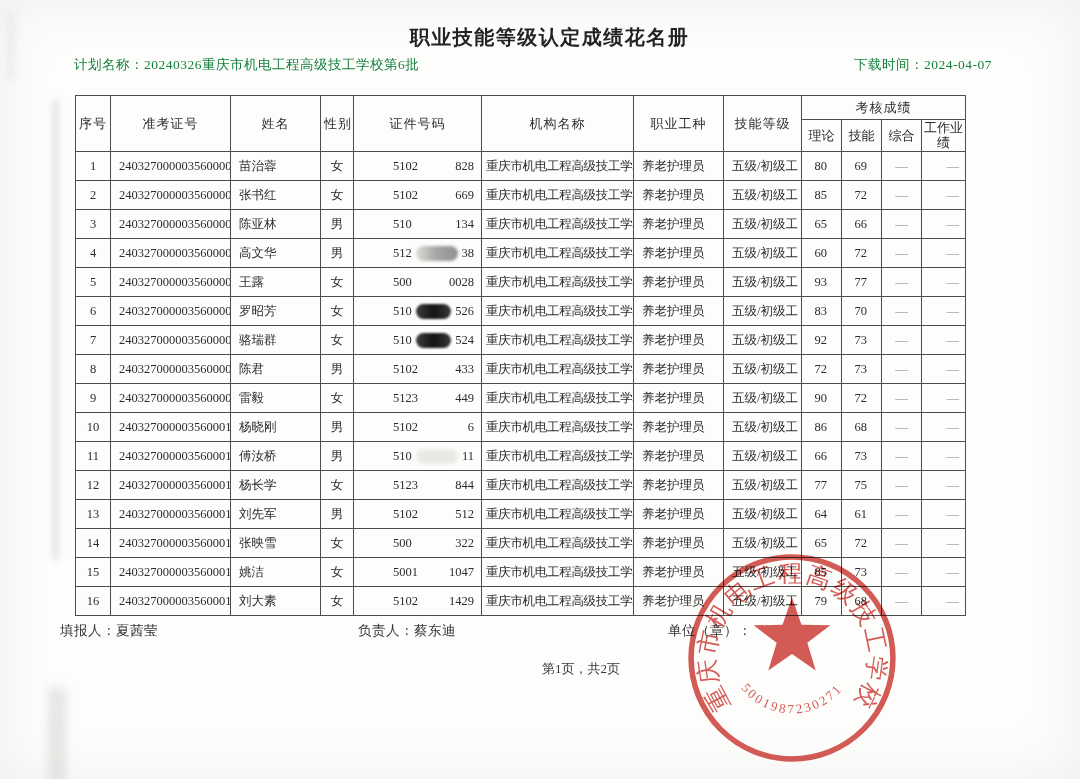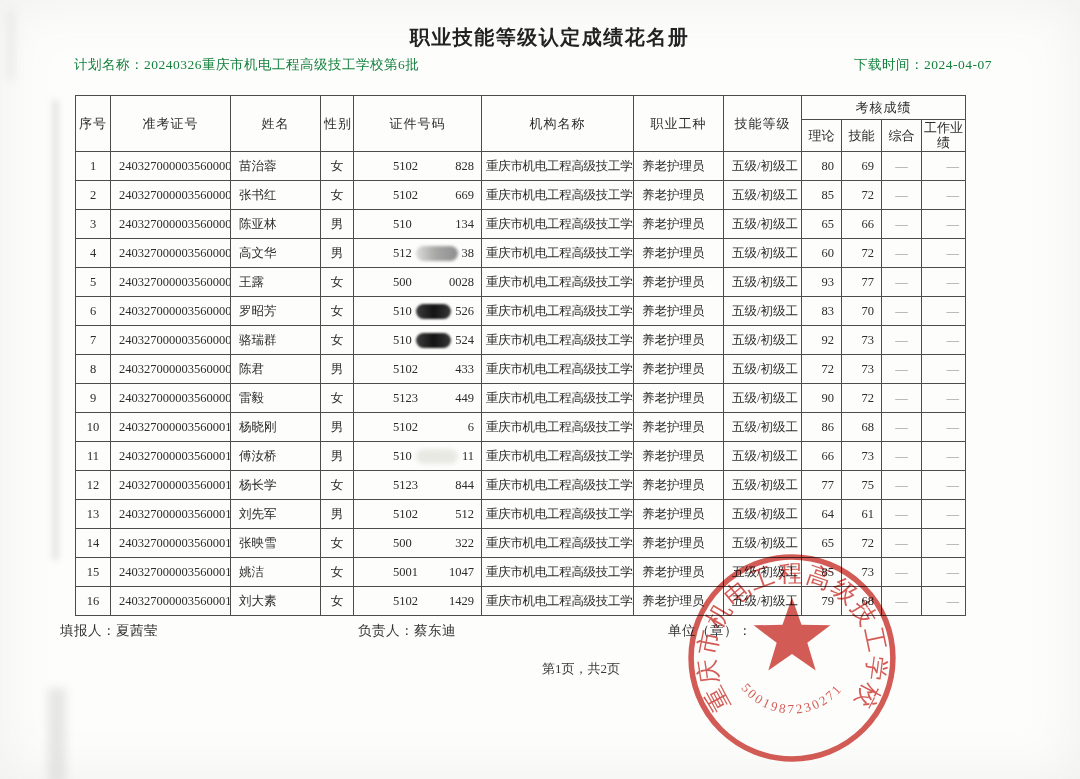--- a/index.html
+++ b/index.html
@@ -32,21 +32,21 @@
   th.h-work { white-space:normal; line-height:1.15; padding:0 2px; }
   tbody td { height:29px; }
 
   col.c1{width:35px} col.c2{width:120px} col.c3{width:90px} col.c4{width:33px}
   col.c5{width:128px} col.c6{width:152px} col.c7{width:90px} col.c8{width:78px}
   col.c9{width:40px} col.c10{width:40px} col.c11{width:40px} col.c12{width:44px}
 
   td.a-center { text-align:center; }
   td.a-left   { text-align:left; padding-left:8px; }
   td.a-org    { text-align:left; padding-left:4px; letter-spacing:-.3px; }
-  td.a-score  { text-align:right; padding-right:7px; }
+  td.a-score  { text-align:right; padding-right:14px; }
   td.a-dash   { text-align:center; color:#999; }
   td.a-dash-r { text-align:right; padding-right:6px; color:#999; }
 
   .id-wrap { display:flex; align-items:center; justify-content:space-between; padding:0 4px;margin-left:32px; }
   .id-redact { flex:1; height:15px; margin:0 4px; border-radius:8px; }
   .redact-none  { background:transparent; }
   .redact-light { background:#e9e9e4; filter:blur(2px); }
   .redact-grey  { background:linear-gradient(90deg,#dcdcd8 0%,#a8a8a6 45%,#8e8e8f 100%); filter:blur(1.5px); }
   .redact-dark  { background:linear-gradient(90deg,#3d3d3d 0%,#141414 50%,#383838 100%); filter:blur(1.2px); }
 

